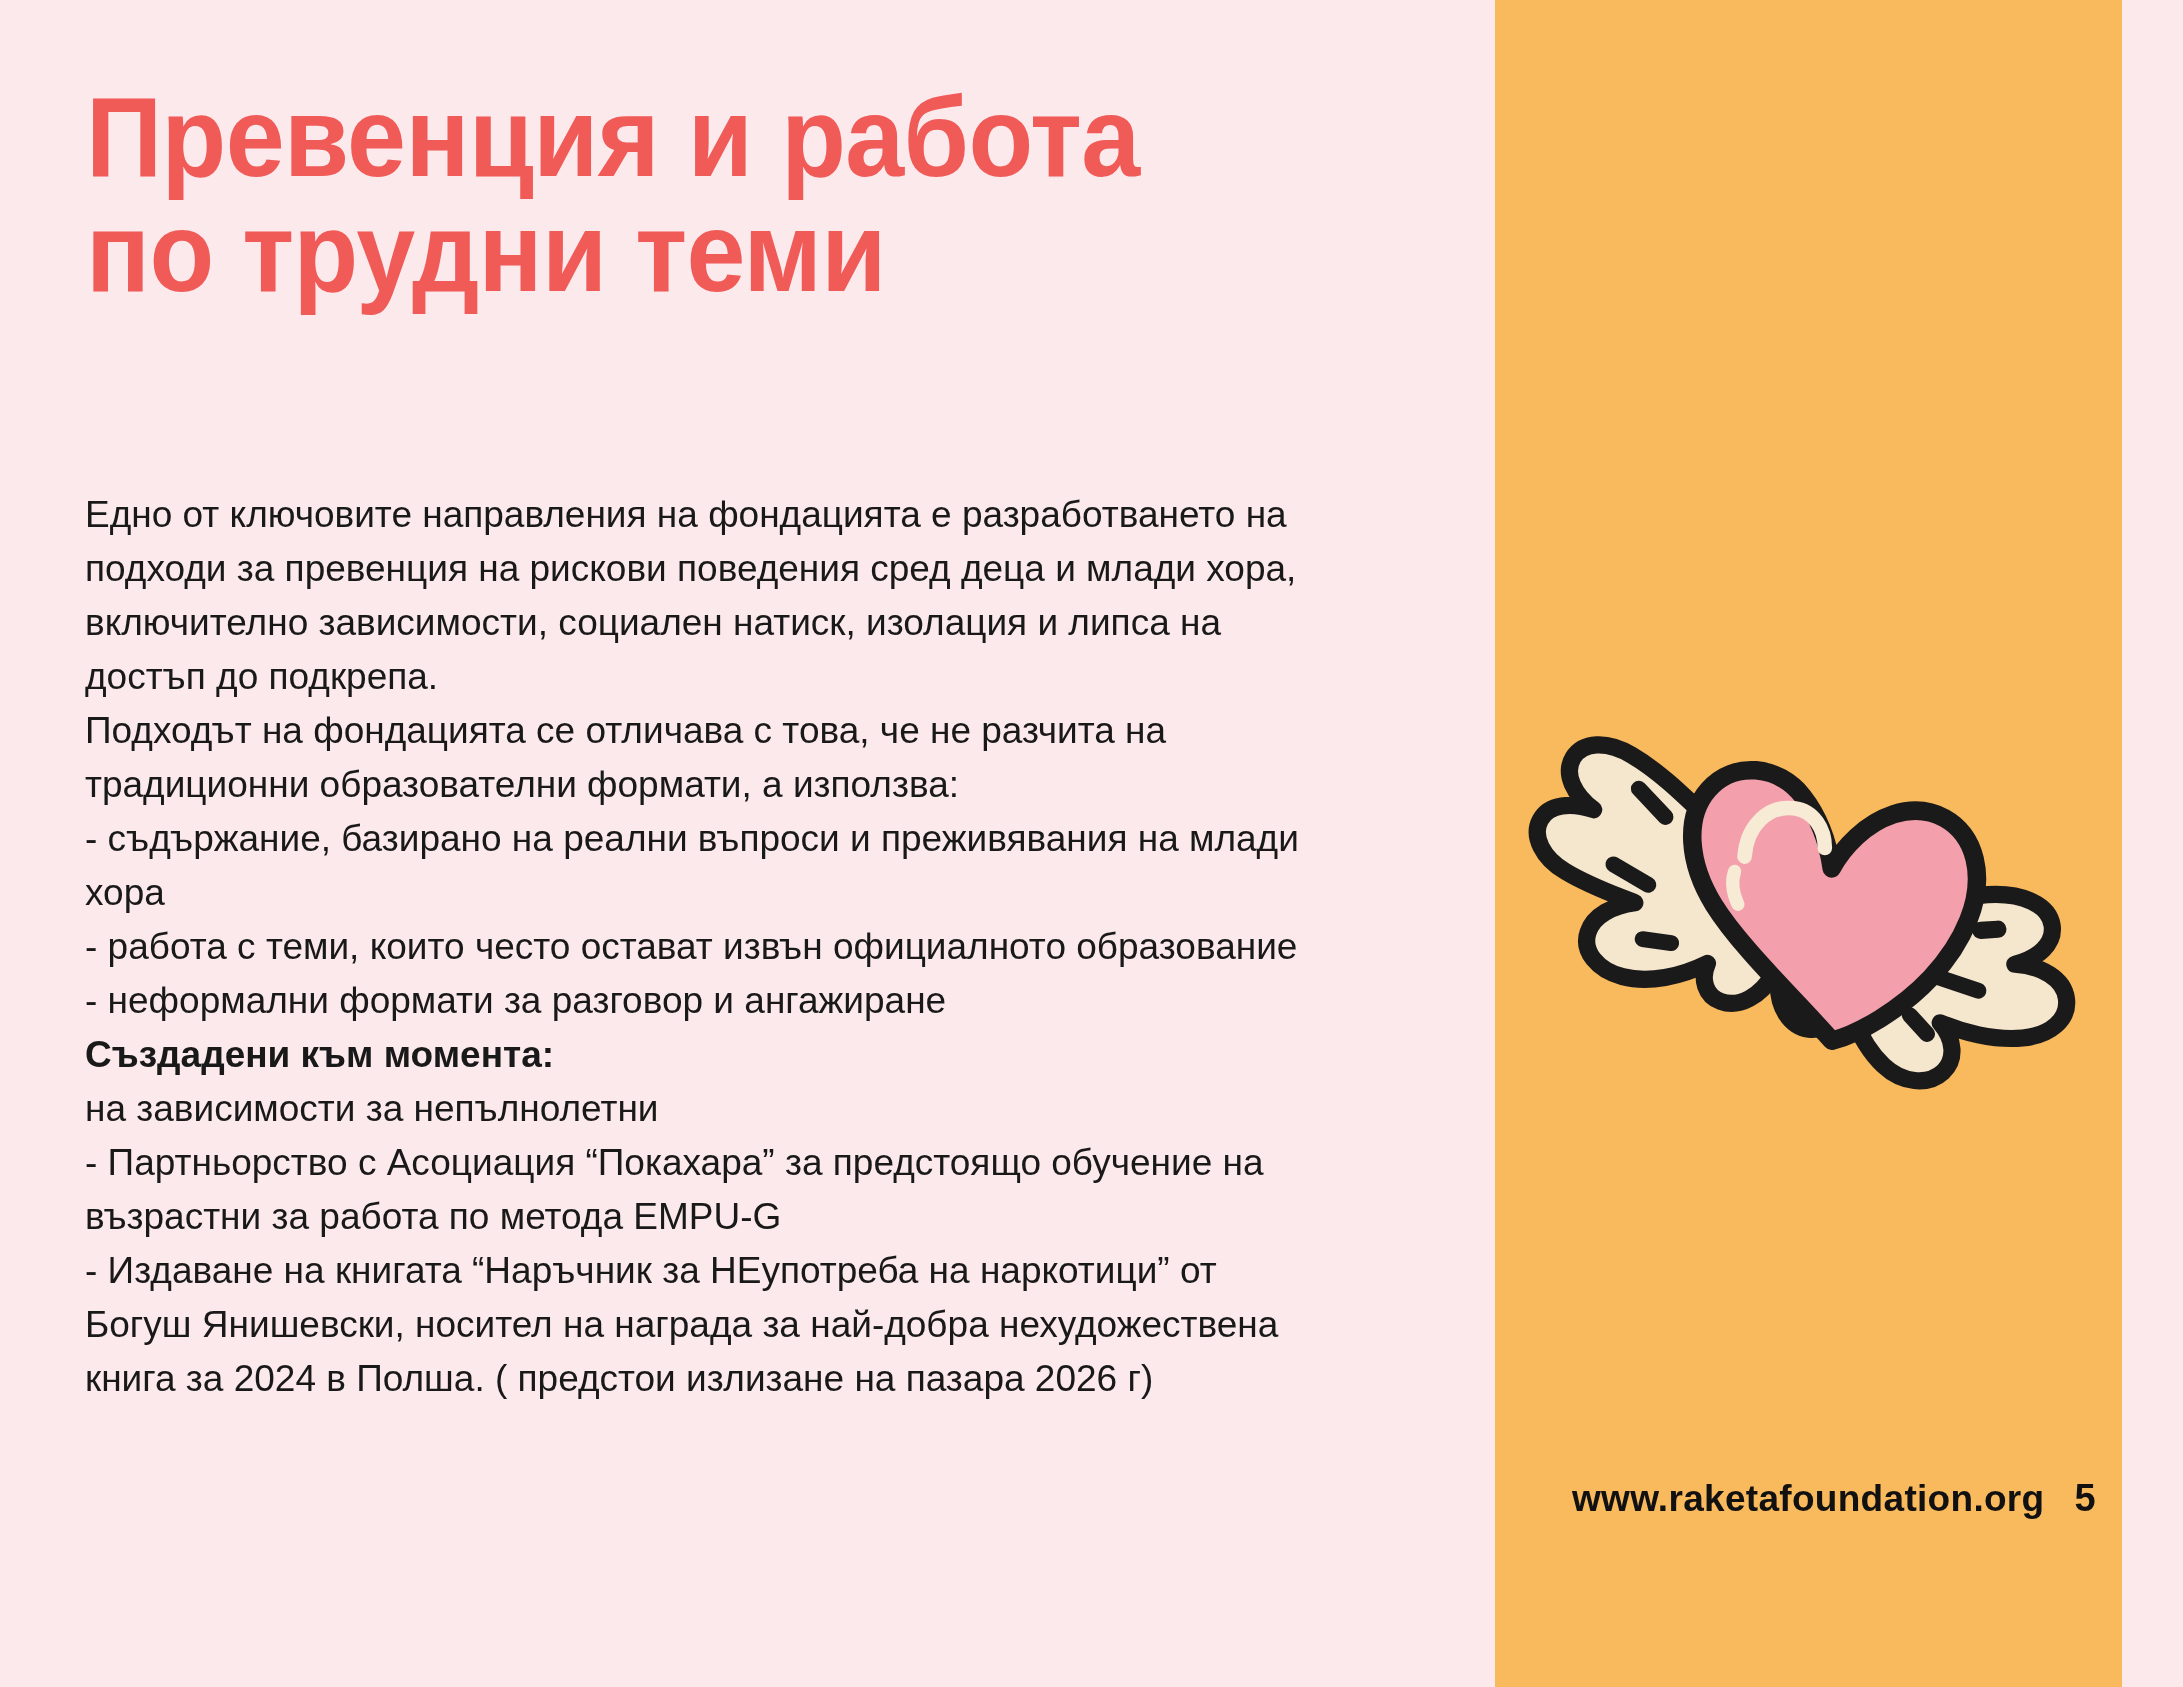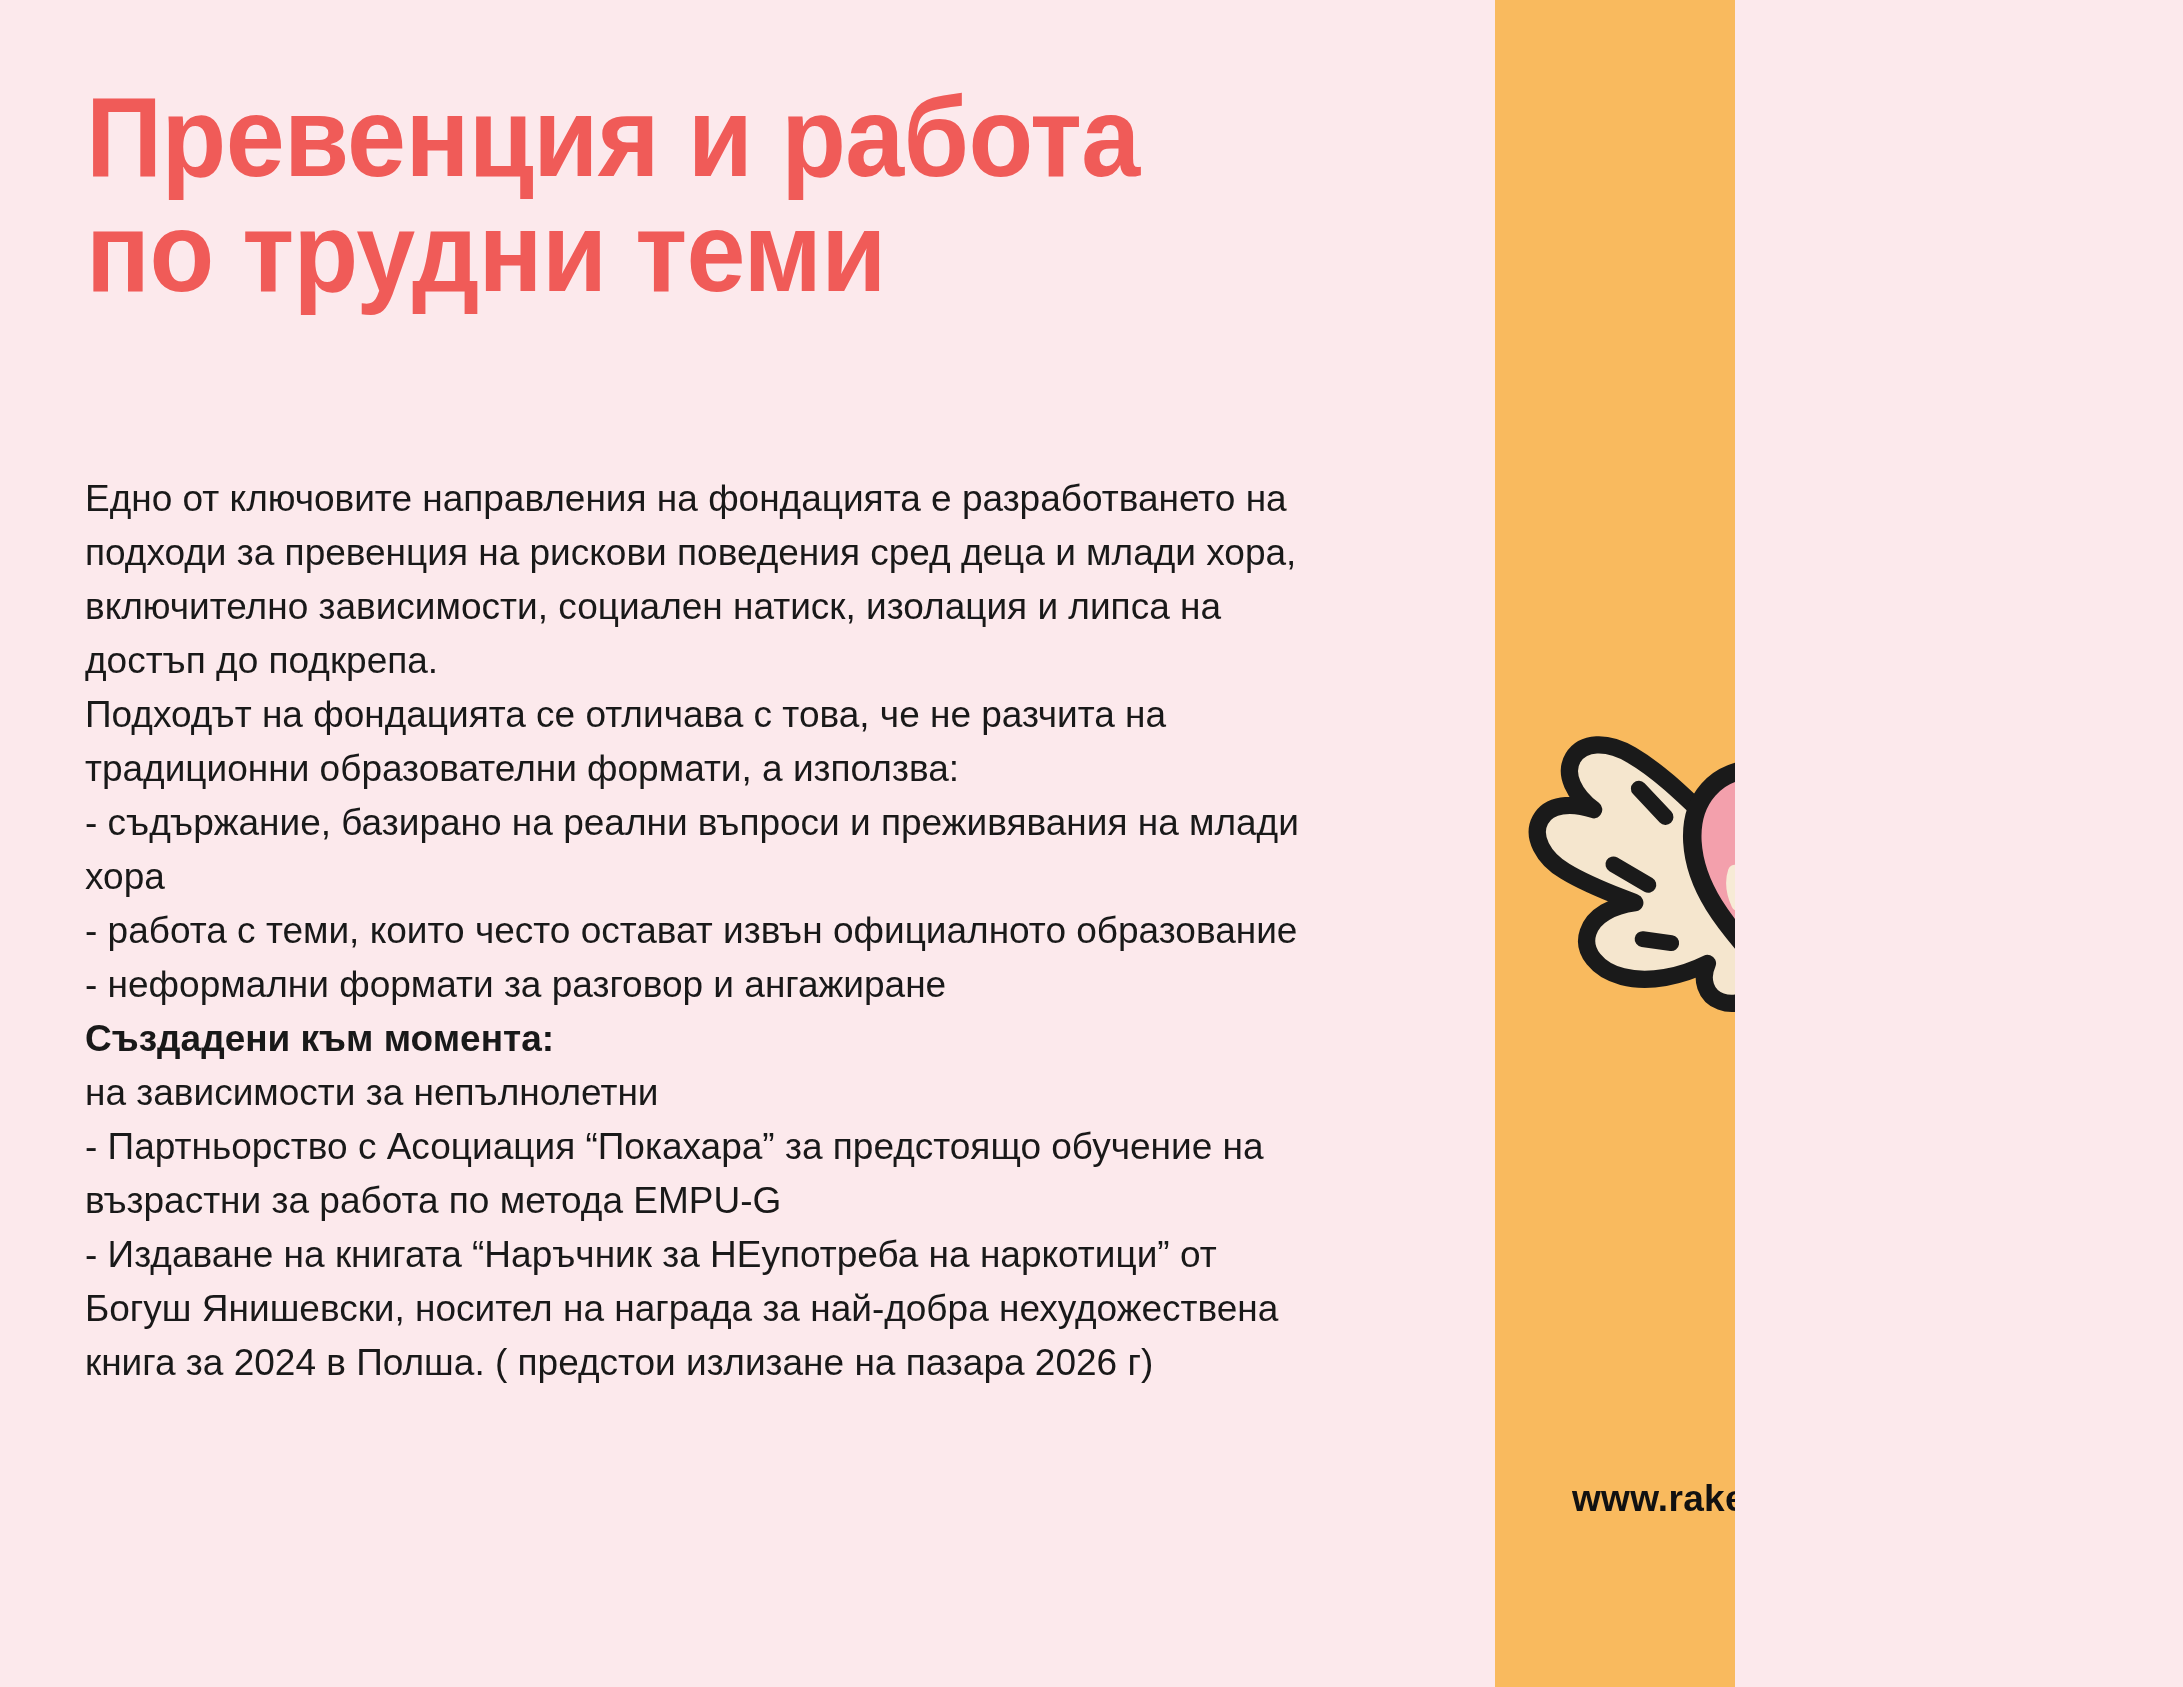--- a/index.html
+++ b/index.html
@@ -9,21 +9,21 @@
   }
   body {
     width: 2183px;
     height: 1687px;
     background: #FCE9EC;
     font-family: "Liberation Sans", "DejaVu Sans", sans-serif;
     overflow: hidden;
   }
   .slide {
     position: relative;
-    width: 1735px;
+    width: 2183px;
     height: 1687px;
     background: #FCE9EC;
     overflow: hidden;
   }
 
   
   .side-panel {
     position: absolute;
     left: 1495px;
     top: 0;
@@ -50,21 +50,21 @@
     white-space: nowrap;
     margin: 0 0 28px 0;
     transform: scaleX(0.93);
     transform-origin: left center;
   }
 
   
   .body-copy {
     position: absolute;
     left: 85px;
-    top: 472px;
+    top: 488px;
     width: 1363px;
     color: #191919;
     font-family: "Liberation Sans Narrow", "Liberation Sans", "DejaVu Sans", sans-serif;
     font-size: 37px;
     line-height: 54px;
     letter-spacing: 0px;
   }
   .para {
     margin: 0;
   }

